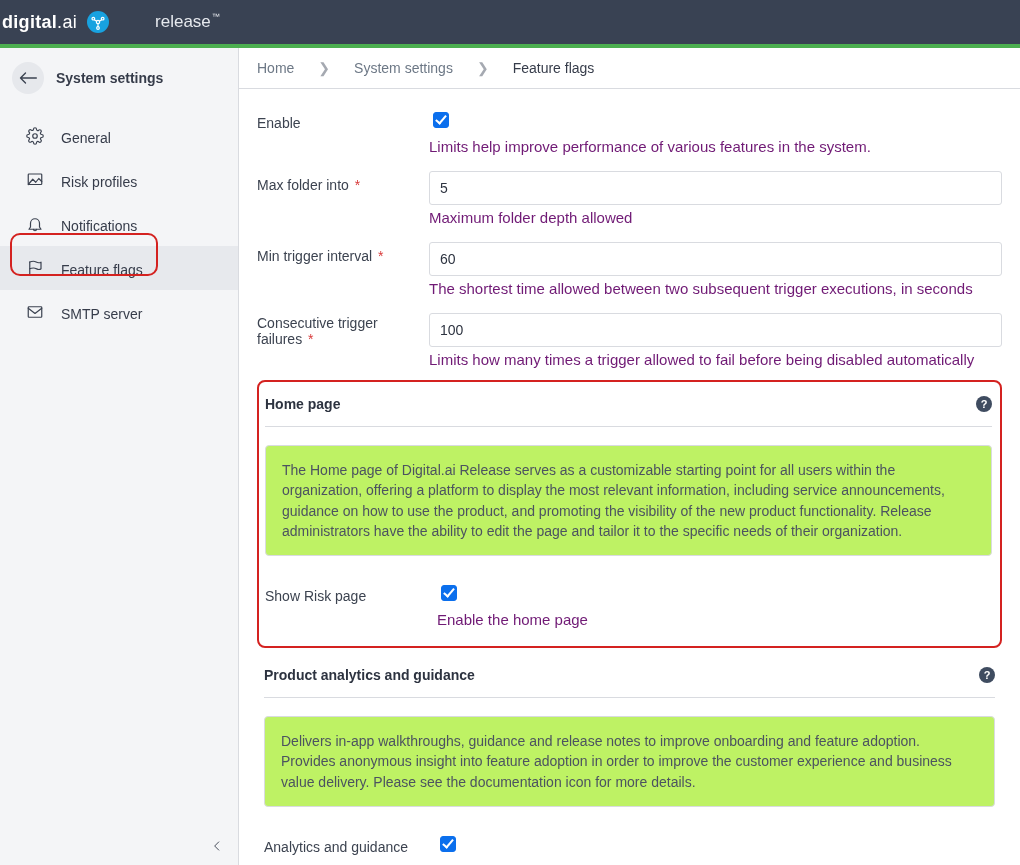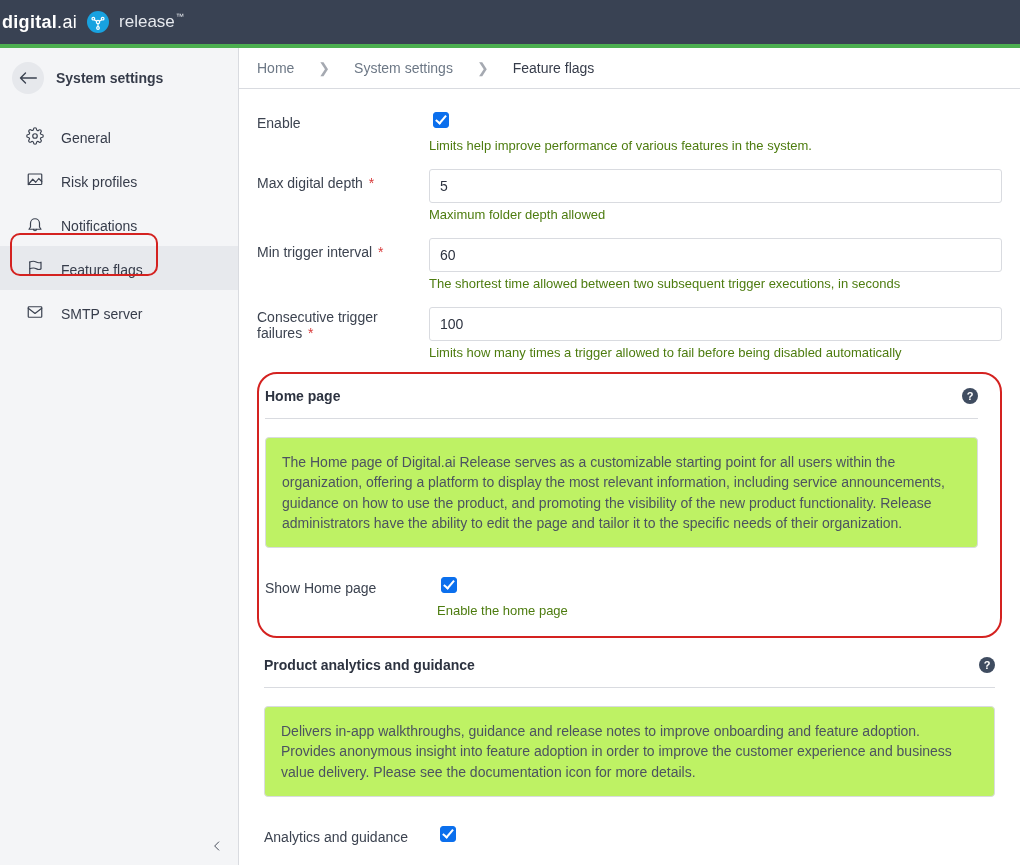--- a/index.html
+++ b/index.html
@@ -20,21 +20,21 @@
   body{width:1020px;height:865px;overflow:hidden;}
 
   
   .topbar{height:44px;background:var(--header-bg);display:flex;align-items:center;padding:0 2px;color:#fff;}
   .logo-group{display:flex;align-items:center;gap:10px;}
   .logo-wordmark{font-size:18px;letter-spacing:.3px;display:flex;align-items:baseline;}
   .wm1{font-weight:700;}
   .wm2{font-weight:300;}
   .hub{width:22px;height:22px;border-radius:50%;background:#18a2e0;display:flex;align-items:center;justify-content:center;}
   .hub svg{display:block;}
-  .product{font-size:17px;font-weight:300;color:#e6e9ee;display:flex;align-items:flex-start;}
+  .product{font-size:17px;font-weight:300;color:#e6e9ee;display:flex;align-items:flex-start;margin-left:36px;}
   .tm{font-size:8px;margin-left:1px;margin-top:0;}
   .green-underline{height:4px;background:var(--accent-green);}
 
   
   .app{display:flex;height:calc(865px - 48px);} 
   .sidebar{width:239px;background:var(--sidebar-bg);border-right:1px solid var(--border);display:flex;flex-direction:column;position:relative;}
   .sidebar-header{display:flex;align-items:center;gap:12px;padding:14px 12px 20px 12px;}
   .back-circle{width:32px;height:32px;border-radius:50%;background:#e6e8ec;display:flex;align-items:center;justify-content:center;cursor:pointer;}
   .sidebar-title{font-weight:600;font-size:14px;color:var(--heading);}
   .nav-item{display:flex;align-items:flex-end;gap:16px;padding:12px 14px 12px 22px;font-size:14px;color:var(--heading);cursor:pointer;border-left:3px solid transparent;}
@@ -45,32 +45,32 @@
 
   .main{flex:1;background:var(--main-bg);display:flex;flex-direction:column;}
   .breadcrumb{height:41px;display:flex;align-items:center;gap:24px;padding:0 18px;border-bottom:1px solid var(--border);font-size:14px;color:var(--muted);}
   .crumb-link{color:var(--muted);cursor:pointer;}
   .crumb-current{color:var(--heading);font-weight:500;}
   .crumb-sep{color:#a5a9b1;}
 
   .content{flex:1;overflow:hidden;padding:12px 18px 0 18px;font-size:14px;color:var(--heading);}
   .section-divider{border-top:1px solid var(--border);margin-top:8px;margin-bottom:0;}
   .section{border:1px solid transparent;border-radius:8px;padding:0 6px;}
-  .section.hl{border:2px solid var(--highlight-red);border-radius:20px;padding:2px 22px 10px 6px;}
+  .section.hl{border:2px solid var(--highlight-red);border-radius:8px;padding:2px 8px 10px 6px;}
   .section-head{display:flex;align-items:center;justify-content:space-between;padding:12px 0 6px 0;}
   .section-title{font-weight:600;color:#2d3340;}
   .help-dot{width:16px;height:16px;border-radius:50%;background:#3f4c60;color:#fff;font-size:11px;font-weight:700;display:flex;align-items:center;justify-content:center;cursor:pointer;}
   .info-card{border:1px solid var(--border);background:#bef264;border-radius:4px;padding:14px 16px;color:#4c5360;line-height:1.45;}
 
   .field-row{display:flex;align-items:flex-start;padding:8px 0;}
   .field-label{width:172px;padding-top:6px;color:#3c4350;}
   .field-right{flex:1;display:flex;flex-direction:column;gap:4px;}
   .req{color:#d83a3a;margin-left:2px;}
   .text-input{width:100%;height:34px;border:1px solid var(--border);border-radius:3px;padding:0 10px;font-size:14px;color:#2d3340;background:#fff;}
-  .hint{font-size:13px;color:#4d7c0f;}
+  .hint{font-size:15px;color:#701a75;}
   .chk{appearance:none;width:16px;height:16px;border:1px solid #9aa0aa;border-radius:3px;background:#fff;cursor:pointer;position:relative;}
   .chk:checked{background:var(--accent-blue);border-color:var(--accent-blue);}
   .chk:checked::after{content:"";position:absolute;left:4px;top:0px;width:4px;height:9px;border:solid #fff;border-width:0 2px 2px 0;transform:rotate(40deg);}
 
   
   .stroke{stroke:#3b4250;stroke-width:1.6;fill:none;stroke-linecap:round;stroke-linejoin:round;}
 </style>
 </head>
 <body>
 
@@ -185,21 +185,21 @@
 
       <div class="field-row">
         <div class="field-label">Enable</div>
         <div class="field-right">
           <div><input type="checkbox" class="chk" checked="" style=""></div>
           <div class="hint">Limits help improve performance of various features in the system.</div>
         </div>
       </div>
 
       <div class="field-row">
-        <div class="field-label"><span>Max digital depth</span><span class="req">&nbsp;*</span></div>
+        <div class="field-label"><span>Max folder into</span><span class="req">&nbsp;*</span></div>
         <div class="field-right">
           <input class="text-input" value="5" style="">
           <div class="hint">Maximum folder depth allowed</div>
         </div>
       </div>
 
       <div class="field-row">
         <div class="field-label"><span>Min trigger interval</span><span class="req">&nbsp;*</span></div>
         <div class="field-right">
           <input class="text-input" value="60" style="">
@@ -218,21 +218,21 @@
       <div class="section hl" style="margin-top:4px;">
         <div class="section-head">
           <span class="section-title">Home page</span>
           <span class="help-dot">?</span>
         </div>
         <div class="section-divider"></div>
         <div style="height:18px;"></div>
         <div class="info-card">The Home page of Digital.ai Release serves as a customizable starting point for all users within the organization, offering a platform to display the most relevant information, including service announcements, guidance on how to use the product, and promoting the visibility of the new product functionality. Release administrators have the ability to edit the page and tailor it to the specific needs of their organization.</div>
         <div style="height:18px;"></div>
         <div class="field-row">
-          <div class="field-label">Show Home page</div>
+          <div class="field-label">Show Risk page</div>
           <div class="field-right">
             <div><input type="checkbox" class="chk" checked="" style=""></div>
             <div class="hint">Enable the home page</div>
           </div>
         </div>
       </div>
 
       <div class="section" style="margin-top:6px;">
         <div class="section-head">
           <span class="section-title">Product analytics and guidance</span>

